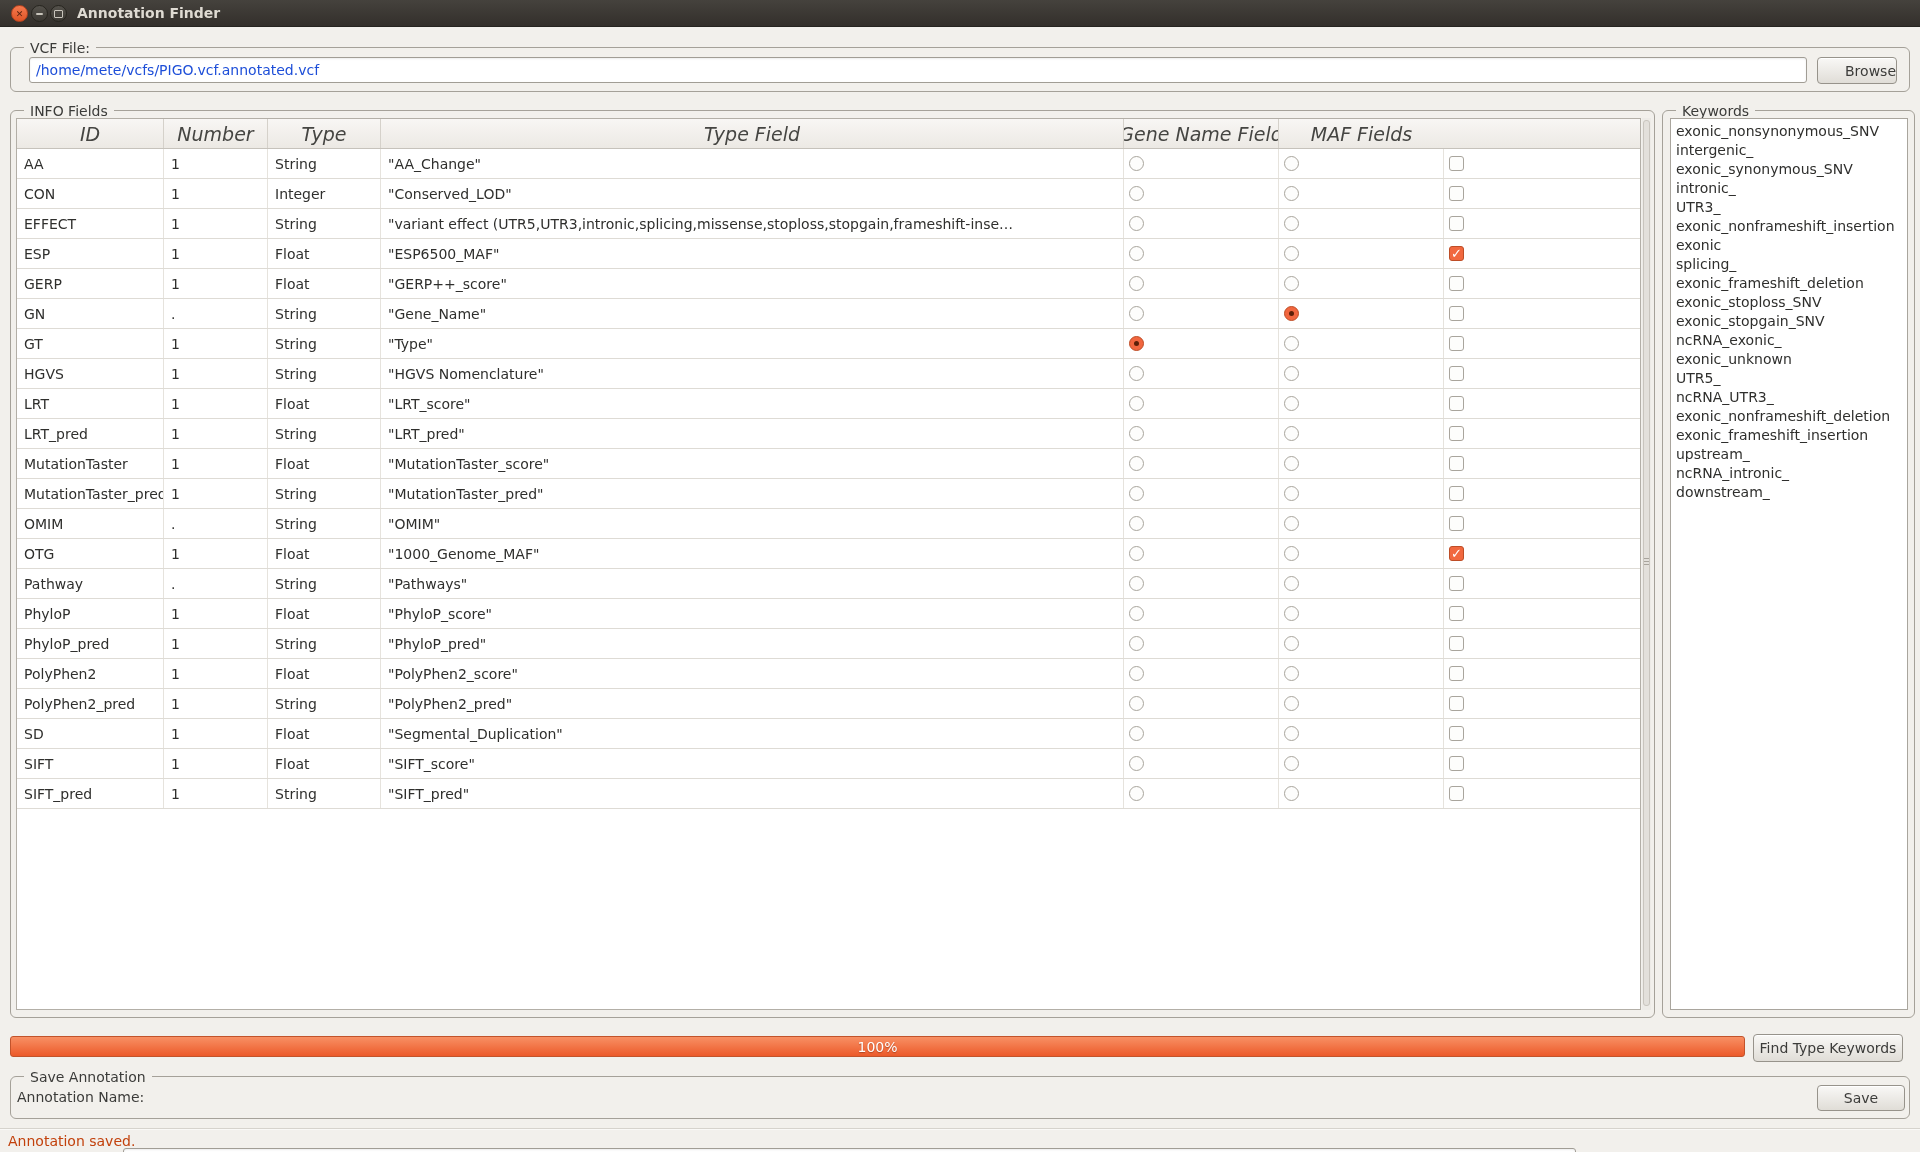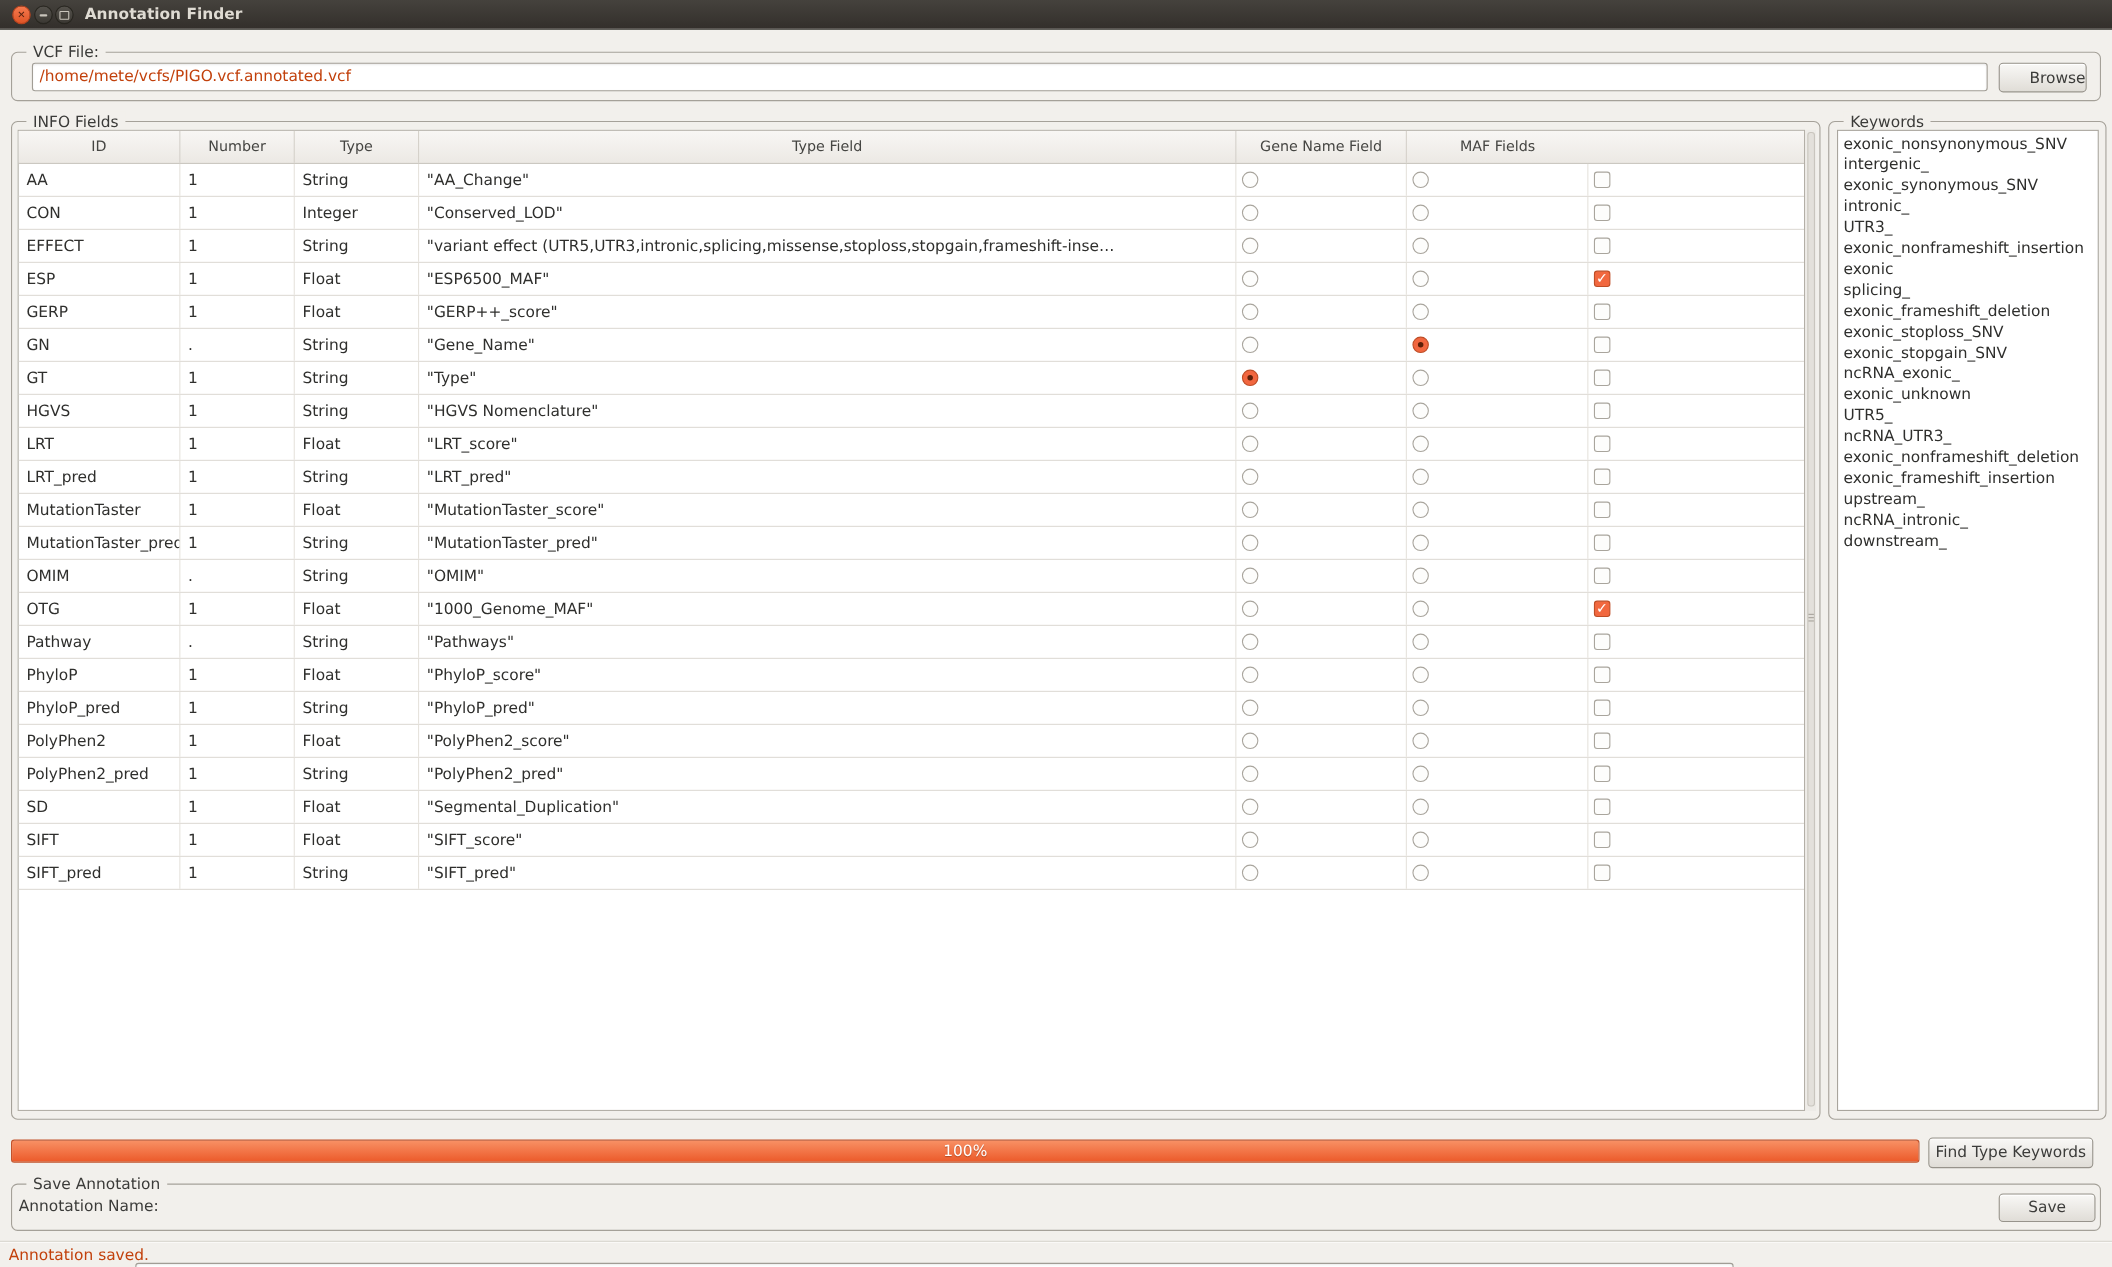--- a/index.html
+++ b/index.html
@@ -26,39 +26,39 @@
   .group { position:absolute; border:1px solid #A5A199; border-radius:6px; }
   .legend { position:absolute; top:-10px; left:13px; height:20px; line-height:20px;
     background:#F2F0EC; padding:0 6px; font-size:14px; color:#3B3B39; white-space:nowrap; }
   .grp-vcf  { left:10px; top:47px;  width:1900px; height:45px; }
   .grp-info { left:10px; top:110px; width:1645px; height:908px; }
   .grp-keys { left:1662px; top:110px; width:253px; height:908px; }
   .grp-save { left:10px; top:1076px; width:1900px; height:43px; }
 
   
   .text-input { position:absolute; border:1px solid #A19D95; border-radius:3px; background:#FFFFFF;
-    font-family:inherit; font-size:14px; color:#c2410c; padding:0 6px; outline:none;
+    font-family:inherit; font-size:14px; color:#1d4ed8; padding:0 6px; outline:none;
     box-shadow:inset 0 1px 2px rgba(0,0,0,0.08); }
   .vcf-input  { left:29px; top:57px; width:1778px; height:26px; }
   .name-input { left:123px; top:1148px; width:1453px; height:25px; }
   .btn { position:absolute; border:1px solid #97938B; border-radius:4px;
     background:linear-gradient(#F9F8F6,#E0DDD7); font-family:inherit; font-size:14px; color:#3C3C3A;
     box-shadow:inset 0 1px 0 #FFFFFF; cursor:default; }
   .btn-browse { left:1817px; top:57px;  width:80px; height:27px;text-align:right; }
   .btn-save   { left:1817px; top:1085px; width:88px; height:26px; }
   .btn-find   { left:1753px; top:1034px; width:150px; height:28px; }
   .name-label { position:absolute; left:17px; top:1085px; height:25px; line-height:25px; font-size:14px; }
 
   
   .table { position:absolute; left:16px; top:118px; width:1625px; height:892px;
     background:#FFFFFF; border:1px solid #B3AFA7; }
   .thead, .tr { display:grid; grid-template-columns:147px 104px 113px 743px 155px 165px 1fr; }
   .thead { height:30px; background:linear-gradient(#F8F6F4,#ECE9E4); border-bottom:1px solid #C6C2BB; }
   .th { border-right:1px solid #D5D1CA; display:flex; align-items:center; justify-content:center;
-    font-size:13px; color:#454542; overflow:hidden; white-space:nowrap; }
+    font-size:19px; color:#454542; overflow:hidden; white-space:nowrap;font-style:italic; }
   .th:last-child { border-right:none; }
   .tr { height:30px; border-bottom:1px solid #DEDBD5; }
   .td { border-right:1px solid #E6E3DD; padding-left:7px; display:flex; align-items:center;
     font-size:14px; color:#2F2F2D; white-space:nowrap; overflow:hidden; }
   .td:last-child { border-right:none; }
   .td.ctrl { padding-left:5px; }
   .radio { width:15px; height:15px; border-radius:50%; background:#FDFDFC;
     border:1px solid #A9A59D; position:relative; flex:none; }
   .radio.on { background:#F1663F; border-color:#BE4D26; }
   .radio.on::after { content:''; position:absolute; left:4px; top:4px; width:5px; height:5px;

